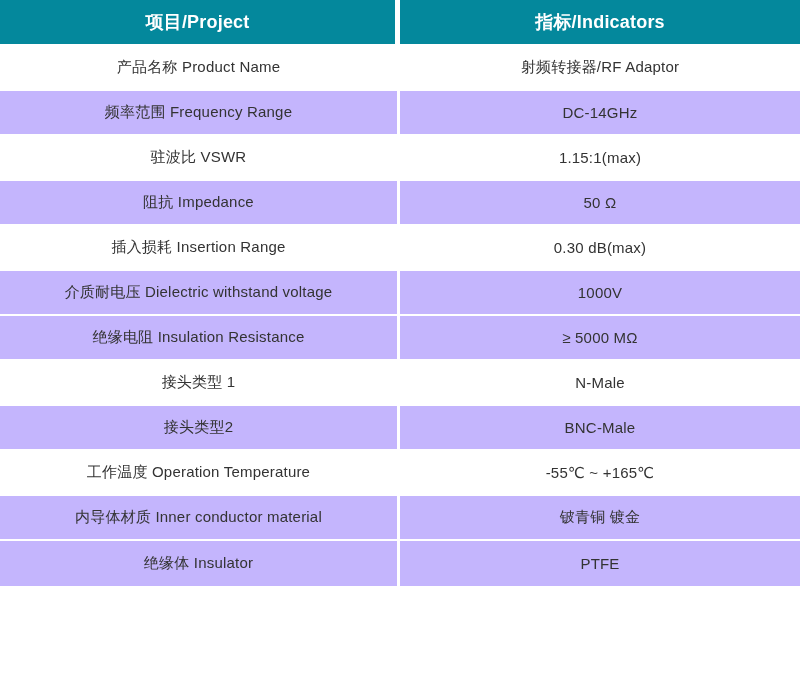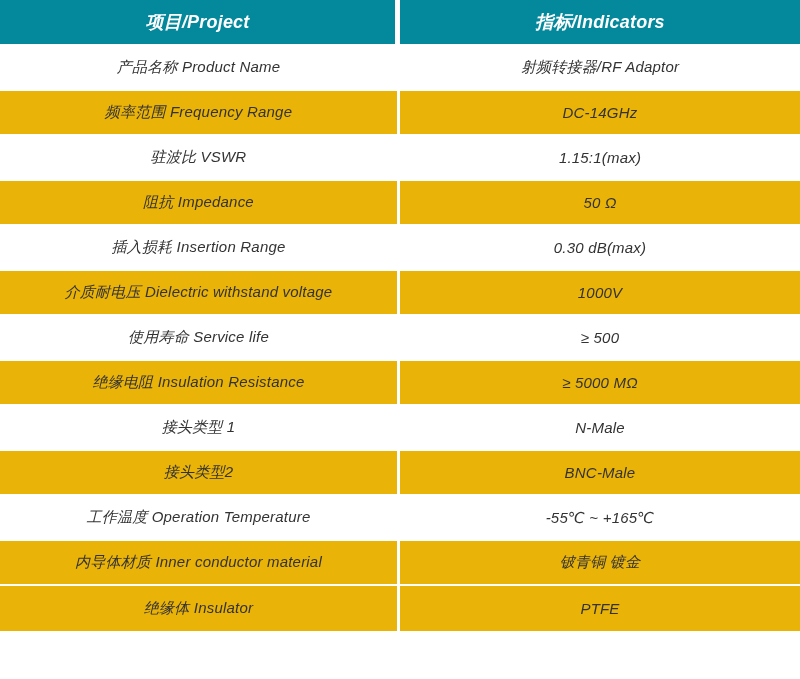--- a/index.html
+++ b/index.html
@@ -21,21 +21,20 @@
   }
   .spec-table col.col-project { width: 400px; }
   .spec-table col.col-indicator { width: 400px; }
 
   .spec-table th,
   .spec-table td {
     text-align: center;
     vertical-align: middle;
     padding: 0 10px;
     box-sizing: border-box;
-    font-style: italic;
   }
 
   
   thead th {
     height: 46px;
     color: #ffffff;
     font-size: 18px;
     font-weight: bold;
     letter-spacing: 0.2px;
     background-color: #04889c;
@@ -49,21 +48,21 @@
   tbody td {
     height: 45px;
     font-size: 15px;
     color: #333333;
     letter-spacing: 0.2px;
   }
   tbody td.cell-left {
     border-right: 3px solid #be185d;
   }
   tbody tr.row-alt td {
-    background-color: #eab308;
+    background-color: #c4b5fd;
   }
   tbody tr.row-plain td {
     background-color: #ffffff;
   }
   tbody tr.row-alt td.cell-left,
   tbody tr.row-plain td.cell-left {
     border-right-color: #ffffff;
   }
   
   tbody tr td {
@@ -106,24 +105,20 @@
         <td class="cell-right">50 Ω</td>
       </tr>
       <tr class="row-plain">
         <td class="cell-left">插入损耗 Insertion Range</td>
         <td class="cell-right">0.30 dB(max)</td>
       </tr>
       <tr class="row-alt">
         <td class="cell-left">介质耐电压 Dielectric withstand voltage</td>
         <td class="cell-right">1000V</td>
       </tr>
-      <tr class="row-plain">
-        <td class="cell-left">使用寿命 Service life</td>
-        <td class="cell-right">≥ 500</td>
-      </tr>
       <tr class="row-alt">
         <td class="cell-left">绝缘电阻 Insulation Resistance</td>
         <td class="cell-right">≥ 5000 MΩ</td>
       </tr>
       <tr class="row-plain">
         <td class="cell-left">接头类型 1</td>
         <td class="cell-right">N-Male</td>
       </tr>
       <tr class="row-alt">
         <td class="cell-left">接头类型2</td>

